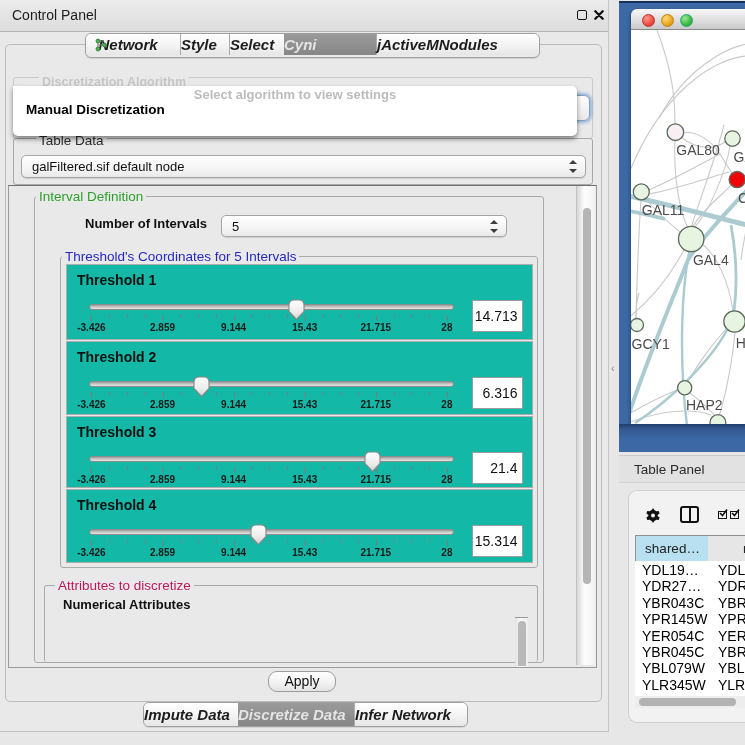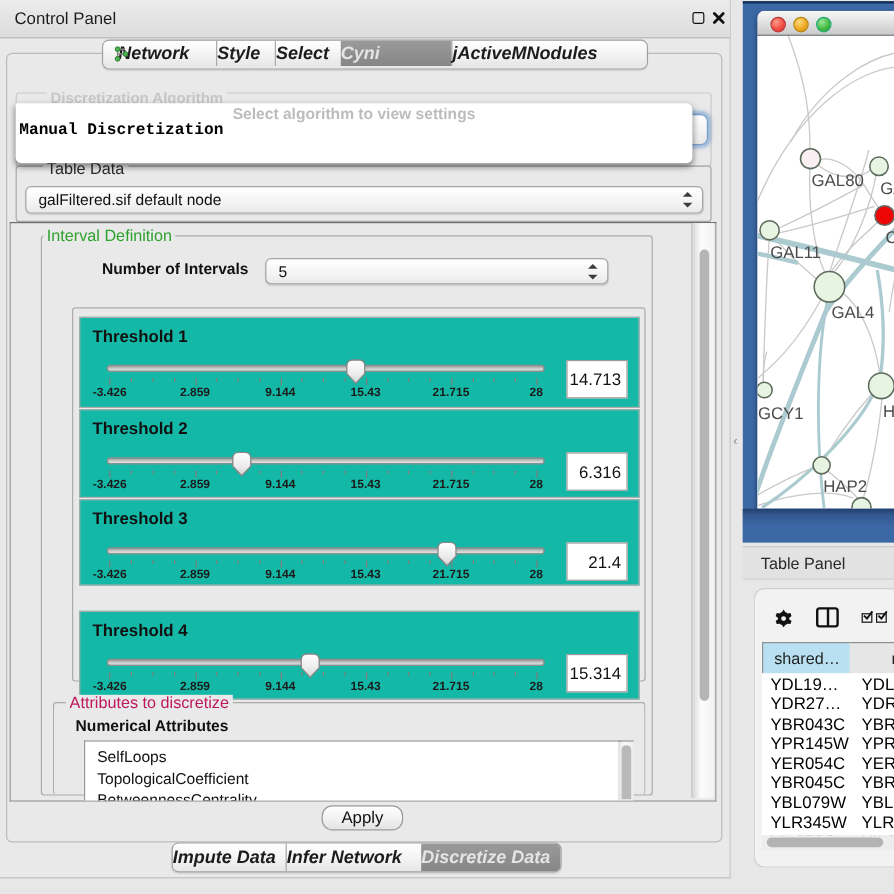--- a/index.html
+++ b/index.html
@@ -61,38 +61,39 @@
 
   <div class="abs" style="left:13px;top:138px;width:578px;height:45px;border:1px solid #a9a9a9;border-radius:3px;"></div>
   <div class="grouplbl" style="left:36px;top:134px;color:#2b2b2b;">Table Data</div>
   <div class="combo" style="left:21px;top:155px;width:563px;height:21px;">
     <div class="tx">galFiltered.sif default node</div>
       <div class="spin"></div>
   </div>
 
   <div class="abs" style="left:13px;top:86px;width:564px;height:50px;background:#fff;border-radius:0 5px 5px 5px;box-shadow:0 3px 5px rgba(0,0,0,0.45);">
     <div class="abs" style="left:0;top:1px;width:564px;text-align:center;font-size:13px;font-weight:bold;color:#bcbcbc;">Select algorithm to view settings</div>
-    <div class="abs" style="left:3px;top:16px;font-size:13.5px;font-weight:bold;color:#000;font-family:Liberation Mono, monospace;">Manual Discretization</div>
+    <div class="abs" style="left:13px;top:16px;font-size:13.5px;font-weight:bold;color:#000;">Manual Discretization</div>
   </div>
 
   <div class="abs" style="left:8px;top:185px;width:587px;height:481px;border:1px solid #9a9a9a;border-top-color:#6f6f6f;background:#e9e9e9;"></div>
 
   <div class="abs" style="left:576px;top:186px;width:18px;height:479px;background:linear-gradient(90deg,#d6d6d6,#fcfcfc 40%,#f2f2f2);border-left:1px solid #c2c2c2;"></div>
   <div class="abs" style="left:583px;top:208px;width:8px;height:376px;background:#b5b5b5;border-radius:4px;"></div>
 
   <div class="abs" style="left:34px;top:196px;width:508px;height:465px;border:1px solid #ababab;border-radius:3px;"></div>
   <div class="grouplbl" style="left:36px;top:190px;color:#2da12d;">Interval Definition</div>
 
   <div class="abs" style="left:85px;top:216px;font-size:13px;font-weight:bold;color:#111;">Number of Intervals</div>
   <div class="combo" style="left:221px;top:215px;width:284px;height:20px;">
     <div class="tx">5</div>
       <div class="spin"></div>
   </div>
 
   <div class="abs" style="left:60px;top:256px;width:476px;height:310px;border:1px solid #ababab;border-radius:3px;"></div>
+  <div class="grouplbl" style="left:62px;top:250px;color:#2727c2;">Threshold's Coordinates for 5 Intervals</div>
 
   <div class="thbox" style="top:264px;height:74px;">
       <div class="thlabel">Threshold 1</div>
       <div class="track"></div>
       <div class="tick" style="left:24.4px;top:49.5px;height:6.5px;"></div>
       <div class="tick" style="left:42.2px;top:49.5px;height:3.5px;"></div>
       <div class="tick" style="left:59.9px;top:49.5px;height:3.5px;"></div>
       <div class="tick" style="left:77.7px;top:49.5px;height:3.5px;"></div>
       <div class="tick" style="left:95.5px;top:49.5px;height:6.5px;"></div>
       <div class="tick" style="left:113.3px;top:49.5px;height:3.5px;"></div>
@@ -206,21 +207,21 @@
           <linearGradient id="tg2" x1="0" y1="0" x2="0" y2="1">
             <stop offset="0" stop-color="#ffffff"></stop>
             <stop offset="0.6" stop-color="#ececec"></stop>
             <stop offset="1" stop-color="#d2d2d2"></stop>
           </linearGradient>
         </defs>
         <path d="M1 6 Q1 1 6 1 L11 1 Q16 1 16 6 L16 12.5 L8.5 20.5 L1 12.5 Z" fill="url(#tg2)" stroke="#878787" stroke-width="1.1"></path>
       </svg>
       <div class="valbox">21.4</div>
     </div>
-  <div class="thbox" style="top:489px;height:72px;margin-top:20px;">
+  <div class="thbox" style="top:489px;height:72px;">
       <div class="thlabel">Threshold 4</div>
       <div class="track"></div>
       <div class="tick" style="left:24.4px;top:49.5px;height:6.5px;"></div>
       <div class="tick" style="left:42.2px;top:49.5px;height:3.5px;"></div>
       <div class="tick" style="left:59.9px;top:49.5px;height:3.5px;"></div>
       <div class="tick" style="left:77.7px;top:49.5px;height:3.5px;"></div>
       <div class="tick" style="left:95.5px;top:49.5px;height:6.5px;"></div>
       <div class="tick" style="left:113.3px;top:49.5px;height:3.5px;"></div>
       <div class="tick" style="left:131.0px;top:49.5px;height:3.5px;"></div>
       <div class="tick" style="left:148.8px;top:49.5px;height:3.5px;"></div>
@@ -252,32 +253,29 @@
           </linearGradient>
         </defs>
         <path d="M1 6 Q1 1 6 1 L11 1 Q16 1 16 6 L16 12.5 L8.5 20.5 L1 12.5 Z" fill="url(#tg3)" stroke="#878787" stroke-width="1.1"></path>
       </svg>
       <div class="valbox">15.314</div>
     </div>
 
   <div class="abs" style="left:44px;top:585px;width:492px;height:76px;border:1px solid #ababab;border-radius:3px;border-bottom:none;"></div>
   <div class="grouplbl" style="left:55px;top:579px;color:#be185d;">Attributes to discretize</div>
   <div class="abs" style="left:63px;top:597px;font-size:13px;font-weight:bold;color:#111;">Numerical Attributes</div>
-  <div class="abs" style="left:70px;top:617px;width:445px;height:49px;background:#fff;border:1px solid #999;border-bottom:none;overflow:hidden;">
-    <div style="padding:4px 0 0 10px;font-size:13px;color:#111;line-height:17.9px;">SelfLoops<br>TopologicalCoefficient<br>BetweennessCentrality</div>
-  </div>
   <div class="abs" style="left:515px;top:617px;width:13px;height:49px;background:linear-gradient(90deg,#e2e2e2,#fafafa 45%,#ededed);border-top:1px solid #999;"></div>
   <div class="abs" style="left:518px;top:621px;width:8px;height:45px;background:#b9b9b9;border-radius:4px 4px 0 0;"></div>
 
   <div class="abs" style="left:268px;top:671px;width:66px;height:19px;background:linear-gradient(#ffffff,#f0f0f0 60%,#e3e3e3);border:1px solid #9c9c9c;border-radius:9px;text-align:center;line-height:19px;font-size:14px;color:#111;">Apply</div>
 
   <div class="abs" style="left:143px;top:702px;height:23px;border:1px solid #9f9f9f;border-radius:6px;overflow:hidden;box-shadow:0 1px 1px rgba(0,0,0,0.1);">
     <div class="seg" style="width:94px;height:23px;line-height:23px;">Impute Data</div>
+    <div class="seg dark" style="width:116px;height:23px;line-height:23px;">Discretize Data</div>
     <div class="seg sep" style="width:112px;height:23px;line-height:23px;">Infer Network</div>
-    <div class="seg dark" style="width:116px;height:23px;line-height:23px;">Discretize Data</div>
   </div>
 </div>
 
 <div class="abs" style="left:611px;top:362px;font-size:11px;color:#8a8a8a;">‹</div>
 
 <div class="abs" style="left:619px;top:1px;width:126px;height:449px;background:#3c69a6;border-top:2px solid #16325c;">
 
   <div class="abs" style="left:12px;top:6px;width:114px;height:415px;border-radius:6px 0 0 0;overflow:hidden;box-shadow:0 2px 4px rgba(0,0,20,0.5);">
     <div class="abs" style="left:0;top:0;width:114px;height:20px;background:linear-gradient(#f8f8f8,#c9c9c9);border-bottom:1px solid #8a8a8a;">
       <div class="abs" style="left:10.5px;top:5px;width:11px;height:11px;border-radius:50%;background:radial-gradient(circle at 35% 30%,#ff9a8a,#ee4b40 60%,#c93a30);border:0.5px solid #b33;"></div>

